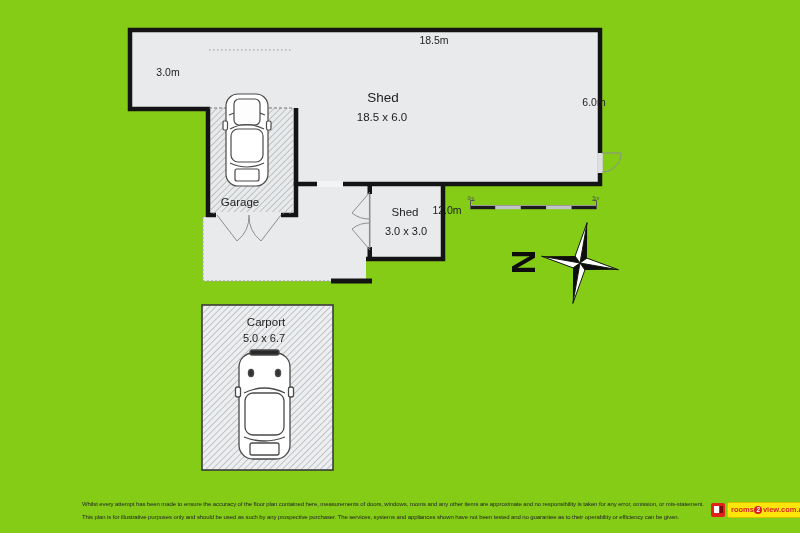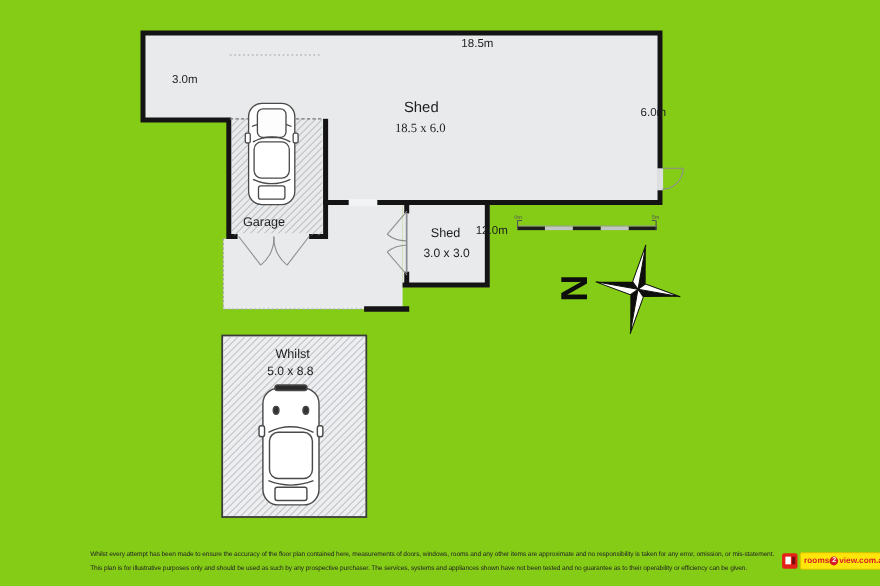--- a/index.html
+++ b/index.html
@@ -143,26 +143,26 @@
       </g>
     </g>
   </svg>
 
   <div class="lbl f10" style="left:434px;top:40px;">18.5m</div>
   <div class="lbl f10" style="left:147px;top:72px;margin-left:21px;">3.0m</div>
   <div class="lbl f10" style="left:578px;top:102px;margin-left:16px;">6.0m</div>
   <div class="lbl f10" style="left:447px;top:164px;margin-top:46px;">12.0m</div>
 
   <div class="lbl f13" style="left:383px;top:97px;">Shed</div>
-  <div class="lbl f11" style="left:382px;top:117px;font-family:Liberation Serif, serif;">18.5 x 6.0</div>
+  <div class="lbl f11" style="left:382px;top:117px;">18.5 x 6.0</div>
   <div class="lbl f11" style="left:240px;top:202px;">Garage</div>
   <div class="lbl f11" style="left:405px;top:212px;">Shed</div>
   <div class="lbl f9" style="left:406px;top:231px;">3.0 x 3.0</div>
-  <div class="lbl f11" style="left:266px;top:322px;">Whilst</div>
-  <div class="lbl f9" style="left:264px;top:338px;">5.0 x 8.8</div>
+  <div class="lbl f11" style="left:266px;top:322px;">Carport</div>
+  <div class="lbl f9" style="left:264px;top:338px;">5.0 x 6.7</div>
 
   <div class="north">N</div>
 
   <div class="scale-lbl" style="left:471px;top:195px;">0m</div>
   <div class="scale-lbl" style="left:596px;top:195px;">5m</div>
 
   <div class="footer-text" style="top:501px;">Whilst every attempt has been made to ensure the accuracy of the floor plan contained here, measurements of doors, windows, rooms and any other items are approximate and no responsibility is taken for any error, omission, or mis-statement.</div>
   <div class="footer-text" style="top:514px;">This plan is for illustrative purposes only and should be used as such by any prospective purchaser. The services, systems and appliances shown have not been tested and no guarantee as to their operability or efficiency can be given.</div>
 
   <div class="logo">

